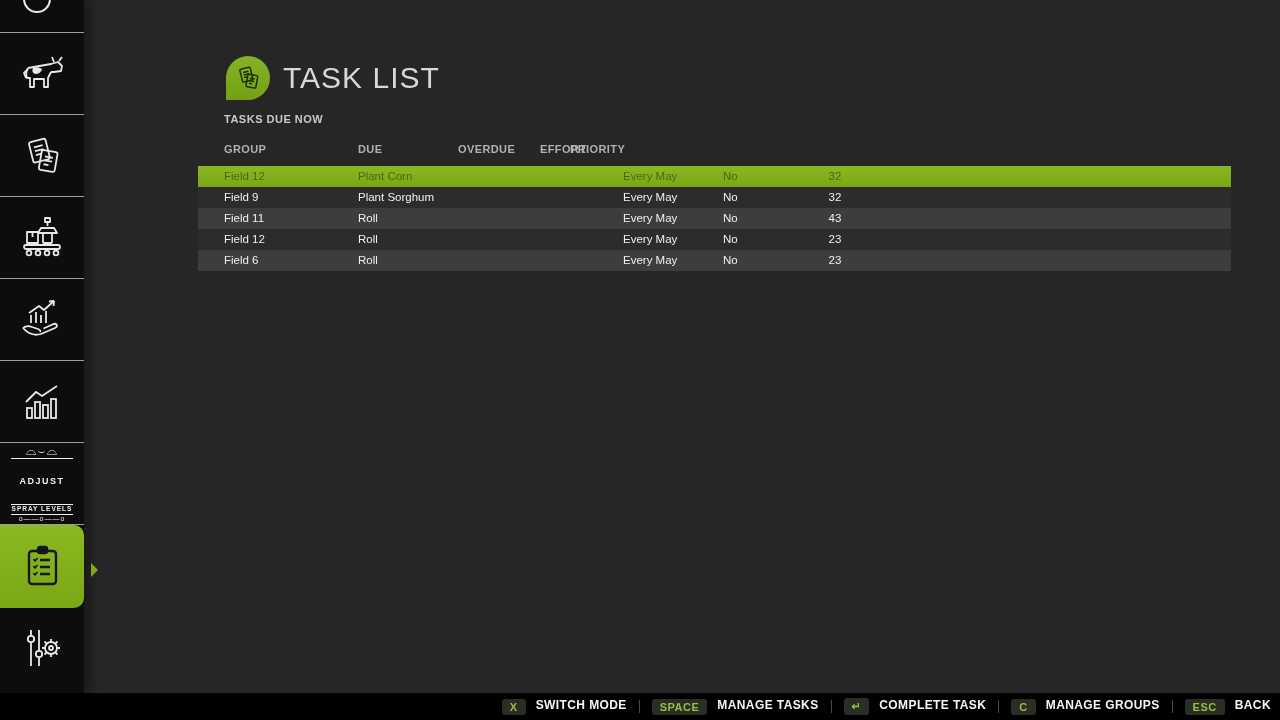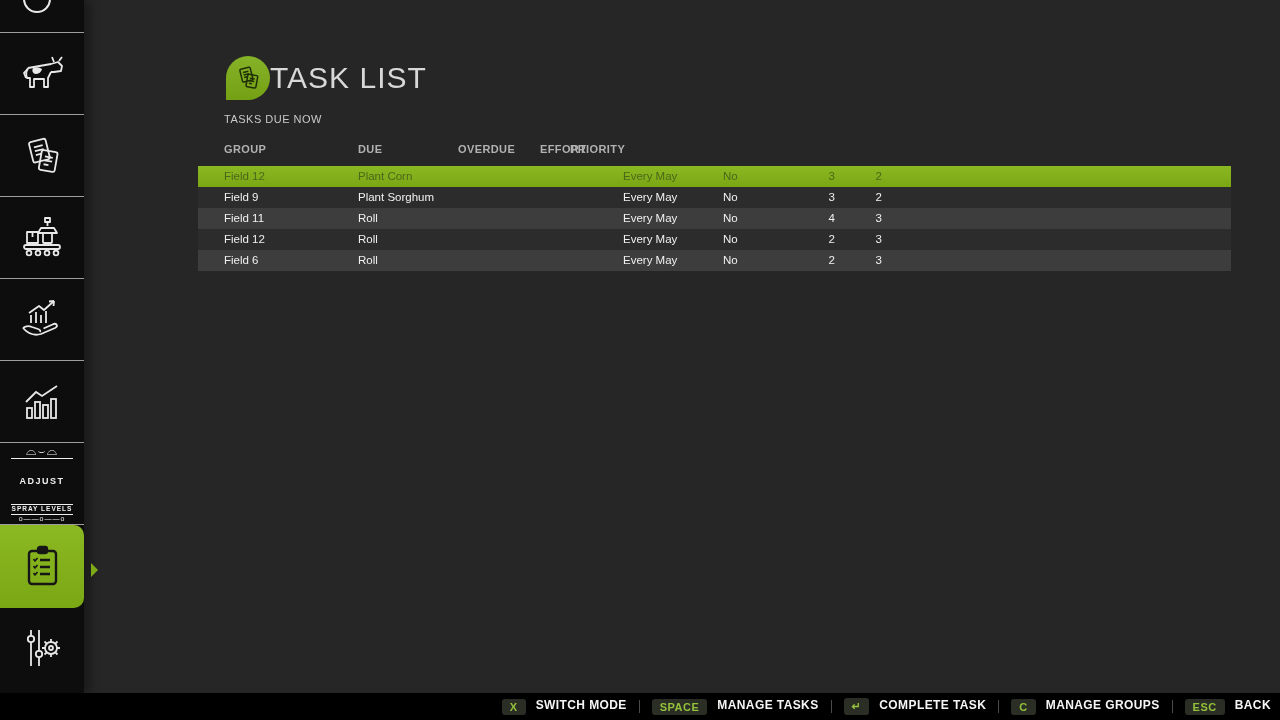--- a/index.html
+++ b/index.html
@@ -24,39 +24,39 @@
     border-top:1px solid #efefef; border-bottom:1px solid #efefef; padding:18px 2px; }
   .spray-l2 { font-size:6.5px; font-weight:bold; letter-spacing:1px;
     border-bottom:1px solid #efefef; padding:1px 1px; }
   .spray-slider { font-size:7px; letter-spacing:1px; }
 
   
   .main { position:absolute; left:84px; top:0; right:0; height:693px; background:#262626; }
   .title-row { position:absolute; left:142px; top:56px; display:flex; align-items:center; }
   .title-icon { width:44px; height:44px; background:linear-gradient(#85b227,#74a114);
     border-radius:22px 22px 22px 0; display:flex; align-items:center; justify-content:center; }
-  .page-title { font-size:30px; color:#d8d8d8; letter-spacing:1px; }
-  .subtitle { position:absolute; left:140px; top:113px; font-size:11px; font-weight:normal;
+  .page-title { margin-left:13px; font-size:30px; color:#d8d8d8; letter-spacing:1px; }
+  .subtitle { position:absolute; left:140px; top:113px; font-size:11px; font-weight:bold;
     color:#c9c9c9; letter-spacing:.5px;text-align:right; }
 
   
   .table { position:absolute; left:114px; top:143px; width:1033px; }
   .thead { display:flex; height:23px; color:#b1b1b1; font-size:11px; font-weight:bold;
     letter-spacing:.4px; }
   .row { display:flex; height:21px; line-height:21px; font-size:11.5px; color:#f0f0f0;
     cursor:pointer; }
   .row:nth-child(odd)  { background:#3d3d3d; }
   .row:nth-child(even) { background:#2c2c2c; }
   .row.selected { background:linear-gradient(#8ab822,#7aa614); color:#4c681a; }
   .c-group    { width:160px; padding-left:26px; }
   .c-task     { width:265px; }
   .c-due      { width:100px; }
   .c-overdue  { width:82px; }
   .c-effort   { width:30px;  text-align:right; }
-  .c-priority { width:47px;  text-align:right; }
+  .c-priority { width:47px;  }
 
   
   .hotbar { position:absolute; left:0; bottom:0; width:1280px; height:27px; background:#000;
     display:flex; align-items:center; justify-content:flex-end; padding-right:9px; }
   .hb-item { display:flex; align-items:center; }
   .hb-key { background:#2a2e25; color:#94c13c; font-size:11px; font-weight:bold;
     letter-spacing:.5px; padding:2px 8px; border-radius:3px; min-width:14px; text-align:center; }
   .hb-label { color:#f5f5f5; font-size:12px; font-weight:bold; letter-spacing:.4px;
     margin:0 0 4px 10px; }
   .hb-sep { width:1px; height:13px; background:#4a4a4a; margin:0 12px; }

